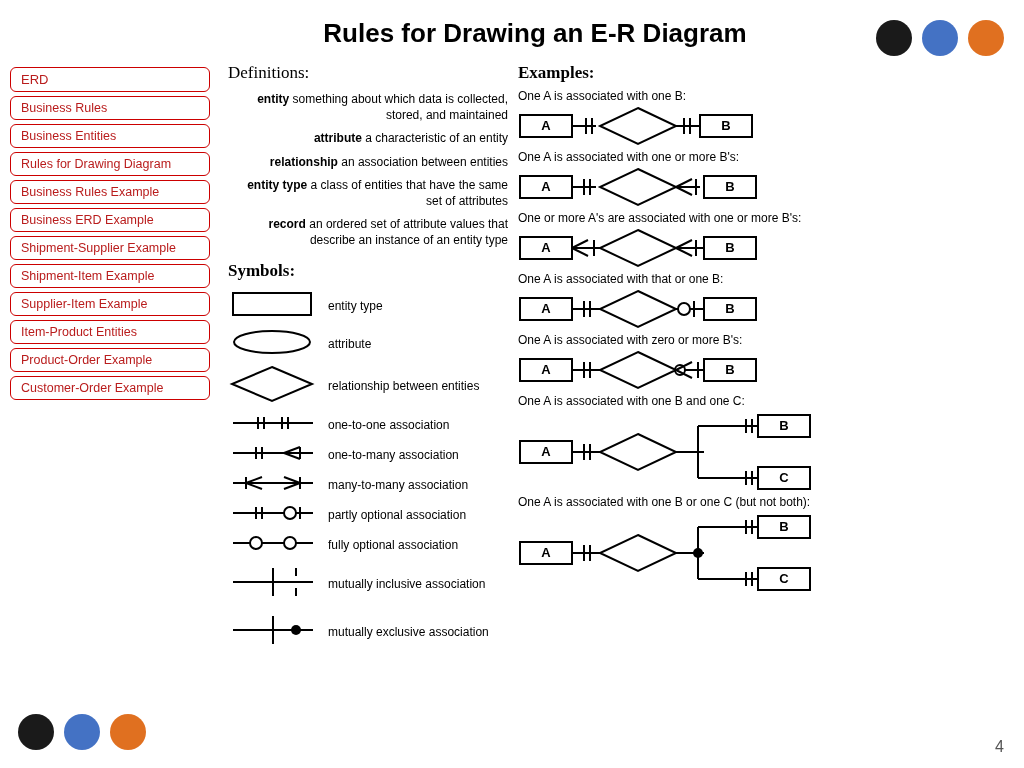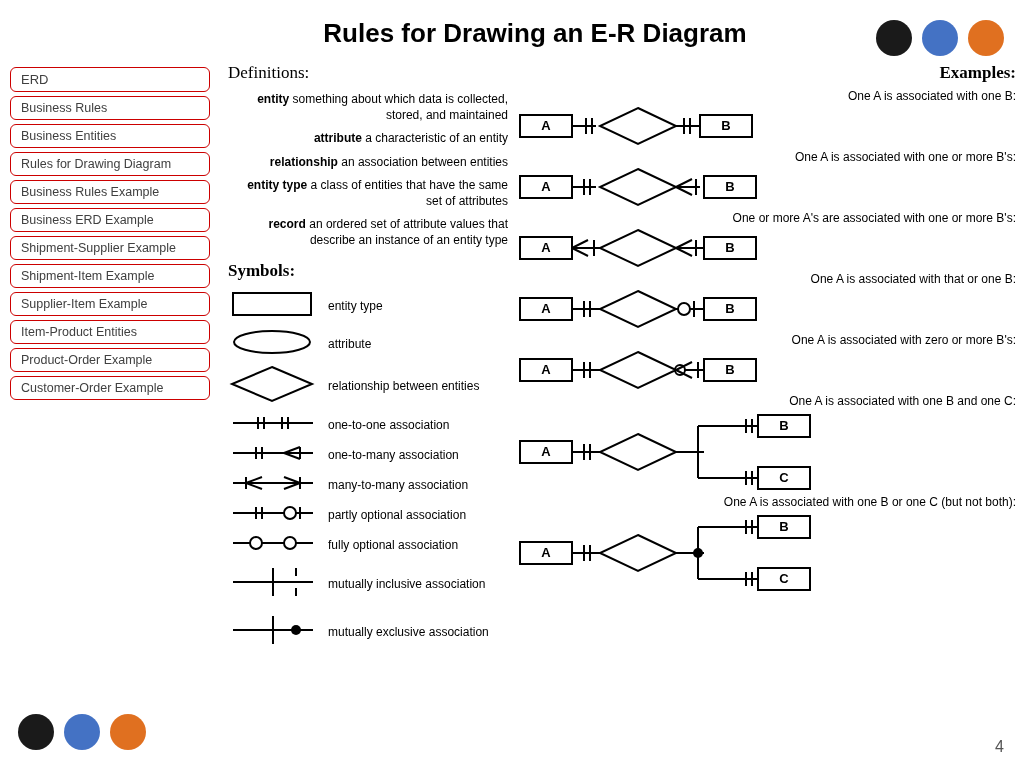--- a/index.html
+++ b/index.html
@@ -72,21 +72,21 @@
       flex-shrink: 0;
       display: flex;
       flex-direction: column;
       gap: 4px;
     }
     .sidebar-item {
       border: 1.5px solid #c00;
       border-radius: 6px;
       padding: 4px 10px;
       font-size: 12.5px;
-      color: #404040;
+      color: #b91c1c;
       cursor: pointer;
       background: #fff;
       white-space: nowrap;
     }
     .sidebar-item:first-child {
       font-size: 13px;
     }
 
     
     .main {
@@ -136,21 +136,20 @@
       flex-shrink: 0;
     }
     .symbol-label {
       font-size: 12px;
     }
 
     
     .examples {
       flex: 1;
       overflow: hidden;
-      text-align: right;
     }
     .examples-title {
       font-size: 17px;
       font-weight: bold;
       margin-bottom: 6px;
       font-family: 'Times New Roman', serif;
     }
     .ex-label {
       font-size: 12px;
       margin-bottom: 3px;

